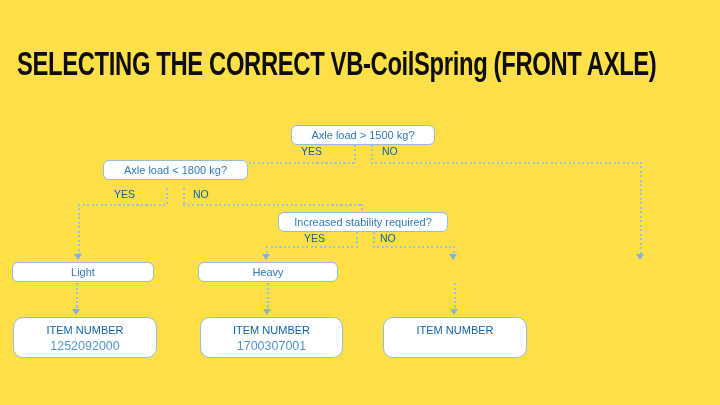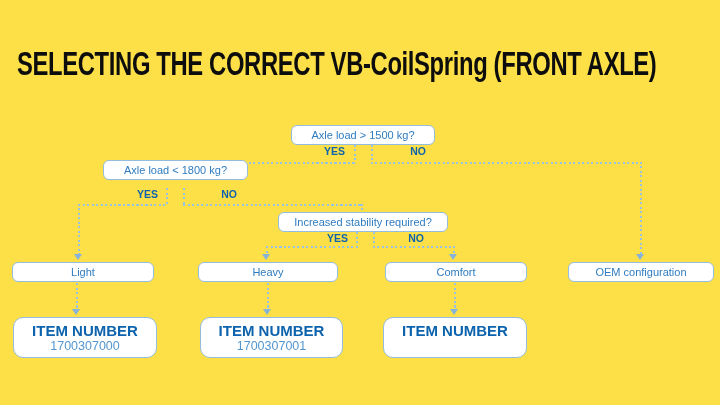--- a/index.html
+++ b/index.html
@@ -13,36 +13,36 @@
     white-space:nowrap;letter-spacing:-0.5px;
     transform:scaleX(0.70);transform-origin:left center;
   }
   .node{
     position:absolute;box-sizing:border-box;height:20px;
     border:1.5px solid #93bcdf;border-radius:6px;background:#fff;
     color:#2f7cc0;font-size:11px;
     display:flex;align-items:center;justify-content:center;
   }
   .yn{
-    position:absolute;width:44px;text-align:right;
-    color:#0d63ad;font-weight:700;font-size:10.5px;line-height:12px;
+    position:absolute;width:44px;text-align:left;
+    color:#0d63ad;font-weight:400;font-size:10.5px;line-height:12px;
   }
   .hline{position:absolute;height:2px;background:repeating-linear-gradient(90deg,#9cc2e1 0 2px,transparent 2px 4.5px);}
   .vline{position:absolute;width:2px;background:repeating-linear-gradient(180deg,#9cc2e1 0 2px,transparent 2px 4.5px);}
   .arr{
     position:absolute;width:0;height:0;
     border-left:4.5px solid transparent;border-right:4.5px solid transparent;
     border-top:6.5px solid #85b3d9;
   }
   .item{
     position:absolute;box-sizing:border-box;height:41px;
     border:1.5px solid #93bcdf;border-radius:10px;background:#fff;
     text-align:center;padding-top:6px;
   }
-  .item-hdr{color:#0d63ad;font-weight:700;font-size:15px;line-height:13px;}
+  .item-hdr{color:#0d63ad;font-weight:400;font-size:11px;line-height:13px;}
   .item-num{color:#5396cf;font-size:12.5px;line-height:15px;margin-top:2px;}
 </style>
 </head>
 <body>
 
 <div class="canvas">
 
   <h1 class="page-title">SELECTING THE CORRECT VB-CoilSpring (FRONT AXLE)</h1>
 
   <div class="node" style="left:291px;top:125px;width:144px">Axle load &gt; 1500 kg?</div>
@@ -77,33 +77,31 @@
   <div class="vline" style="left:373px;top:232px;height:14px"></div>
   <div class="hline" style="left:266px;top:246px;width:92px"></div>
   <div class="vline" style="left:266px;top:246px;height:8px"></div>
   <div class="arr" style="left:262px;top:254px"></div>
   <div class="hline" style="left:373px;top:246px;width:82px"></div>
   <div class="vline" style="left:453px;top:246px;height:8px"></div>
   <div class="arr" style="left:449px;top:254px"></div>
 
   <div class="node" style="left:12px;top:262px;width:142px">Light</div>
   <div class="node" style="left:198px;top:262px;width:140px">Heavy</div>
-  <div class="node" style="left:385px;top:262px;width:142px">Comfort</div>
-  <div class="node" style="left:568px;top:262px;width:146px">OEM configuration</div>
 
   <div class="vline" style="left:76px;top:283px;height:26px"></div>
   <div class="arr" style="left:72px;top:309px"></div>
   <div class="vline" style="left:267px;top:283px;height:26px"></div>
   <div class="arr" style="left:263px;top:309px"></div>
   <div class="vline" style="left:454px;top:283px;height:26px"></div>
   <div class="arr" style="left:450px;top:309px"></div>
 
   <div class="item" style="left:13px;top:317px;width:144px">
     <div class="item-hdr">ITEM NUMBER</div>
-    <div class="item-num">1700307000</div>
+    <div class="item-num">1252092000</div>
   </div>
   <div class="item" style="left:200px;top:317px;width:143px">
     <div class="item-hdr">ITEM NUMBER</div>
     <div class="item-num">1700307001</div>
   </div>
   <div class="item" style="left:383px;top:317px;width:144px">
     <div class="item-hdr">ITEM NUMBER</div>
   </div>
 
 </div>

